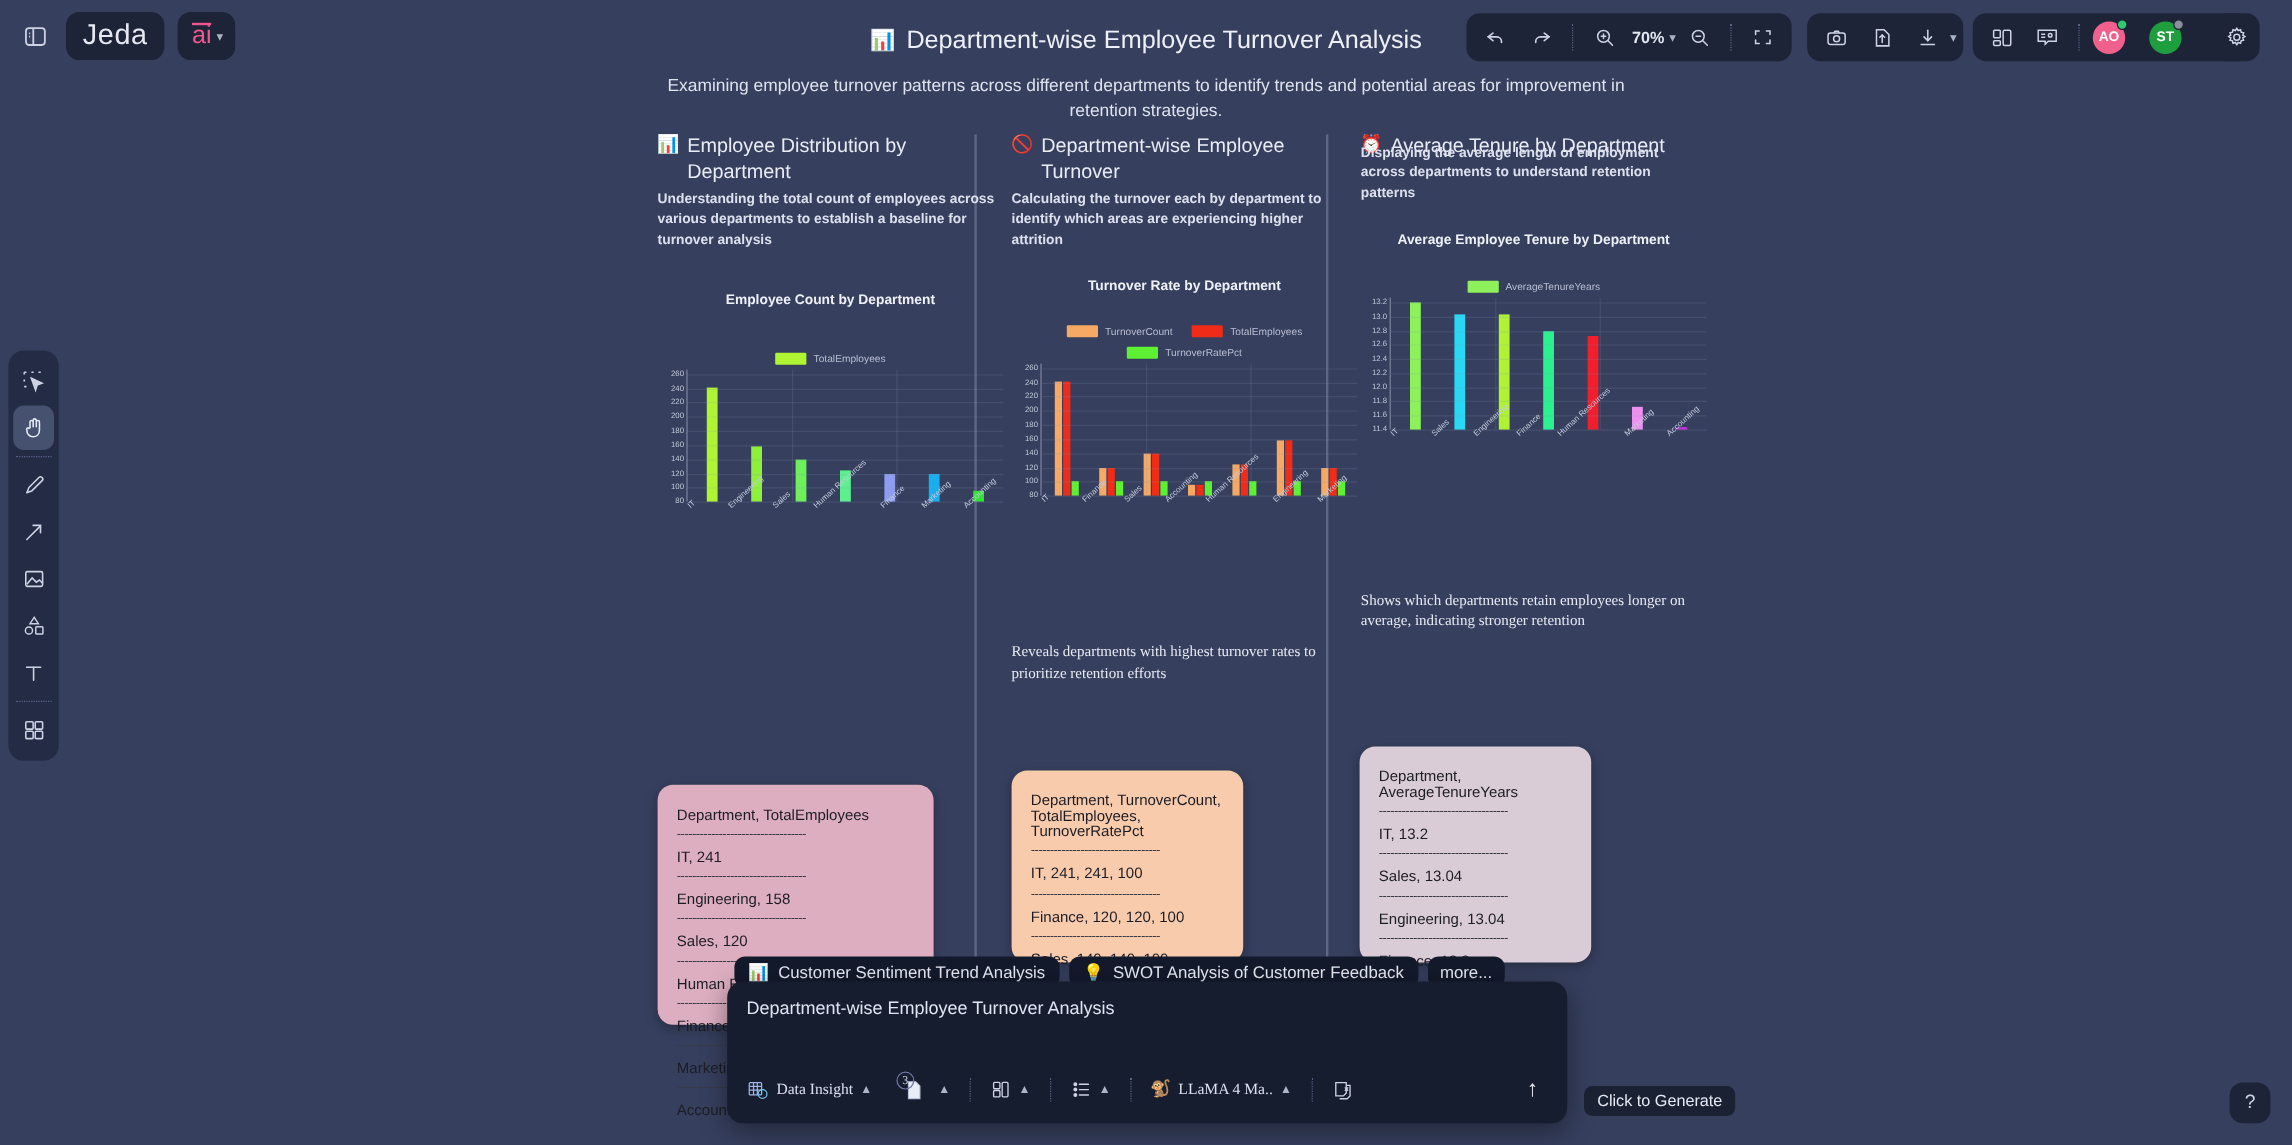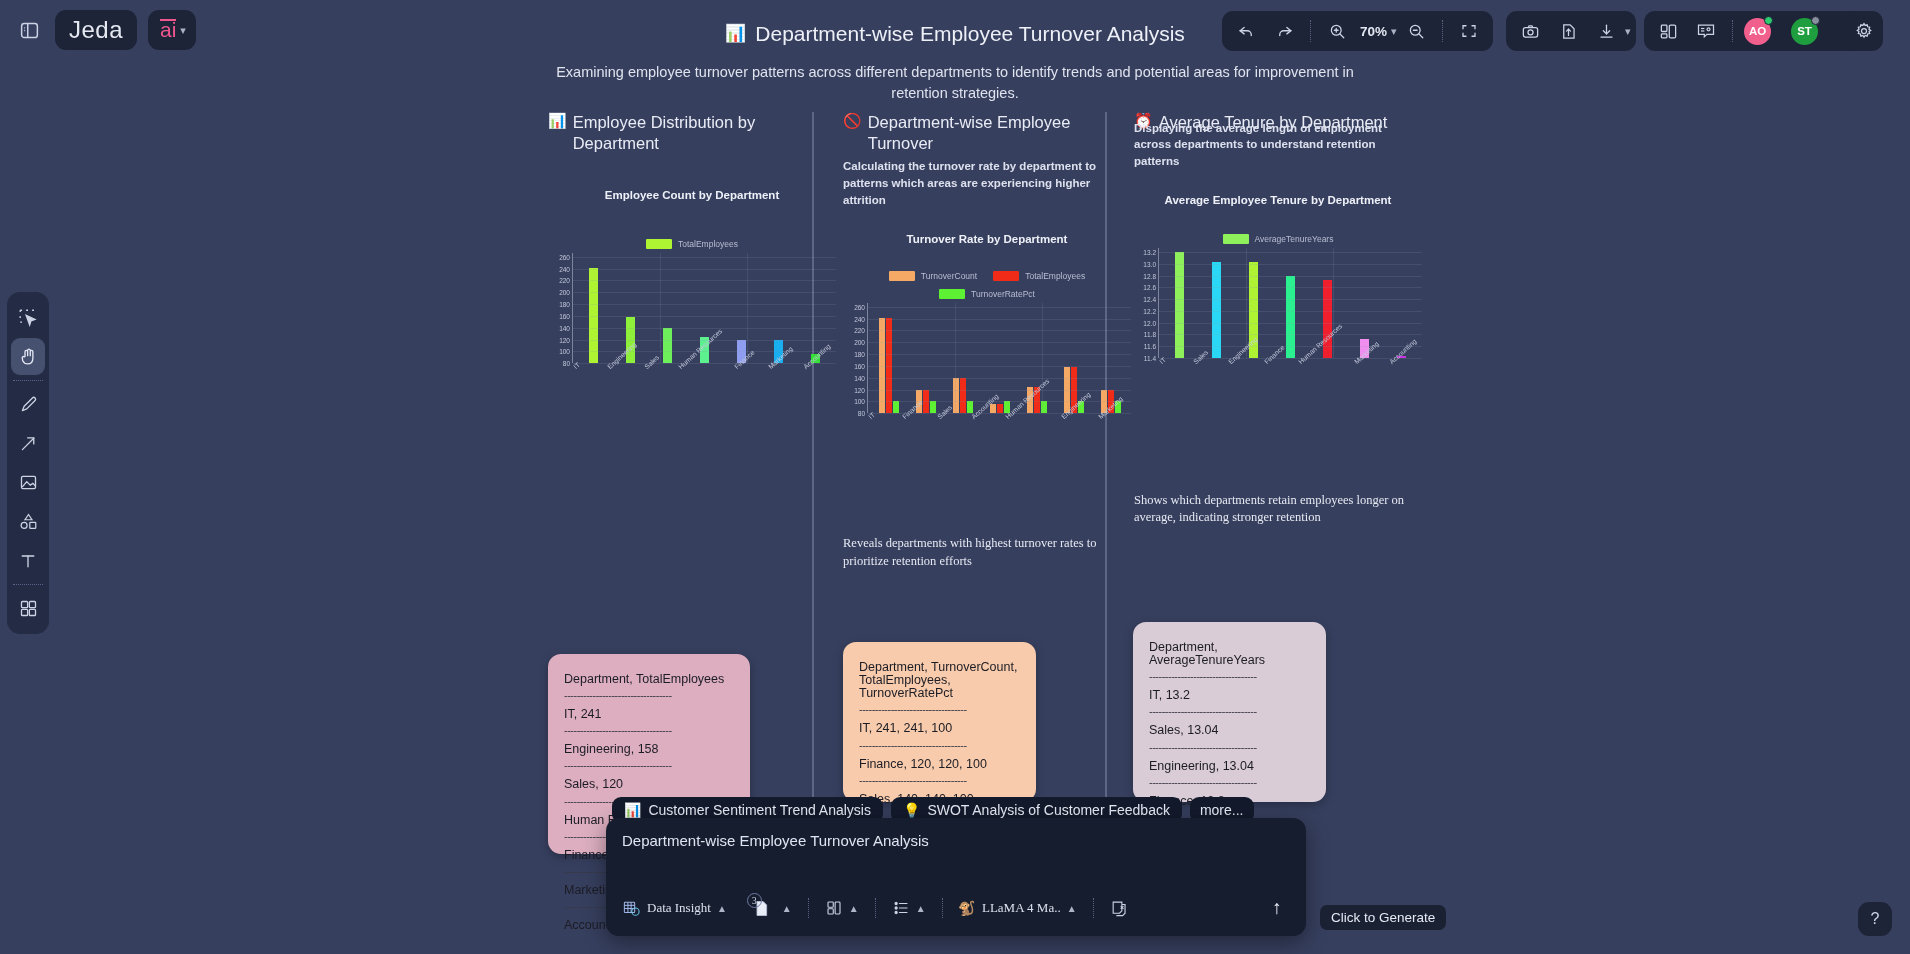--- a/index.html
+++ b/index.html
@@ -116,21 +116,21 @@
     font-family:"Liberation Serif", serif; }
 
   .datacard {
     position:absolute; border-radius: 13px; padding: 14px 16px;
     font-size: 12.5px; color:#1c1c24; line-height:1.05;
     box-shadow: 0 3px 10px rgba(0,0,0,.28);
   }
   .datacard .row { padding: 5px 0 4px; }
   .datacard .sep { color:#3a3a46; font-size:11px; letter-spacing:-0.5px; white-space:nowrap;
     overflow:hidden; height: 13px; }
-  .card1 { left:548px; top:654px; width:202px; height:200px; background:#dcaec0; }
+  .card1 { left:548px; top:654px; width:230px; height:200px; background:#dcaec0; }
   .card2 { left:843px; top:642px; width:193px; height:160px; background:#f7cbac; }
   .card3 { left:1133px; top:622px; width:193px; height:180px; background:#d9ccd6; }
 
   
   .chips { position:absolute; left:612px; top:797px; display:flex; gap:8px; align-items:center; }
   .chip {
     background:#131a2c; border-radius:9px; height:26px; padding: 0 12px;
     display:flex; align-items:center; gap:7px; font-size:14px; color:#e9ecf6; cursor:pointer;
   }
   .chip.more { padding: 0 10px; }
@@ -367,20 +367,21 @@
 <div class="canvas">
 
   <div class="vrule" style="left:812px;height:760px;"></div>
   <div class="vrule" style="left:1105px;height:760px;"></div>
 
   <div class="col col1">
     <div class="sec-head">
       <span class="sec-emoji">📊</span>
       <span class="sec-title">Employee Distribution by Department</span>
     </div>
+    <div class="sec-desc">Understanding the total count of employees across various departments to establish a baseline for turnover analysis</div>
 
     <div class="chart-box" style="margin-top:36px;">
       <div class="chart-title">Employee Count by Department</div>
       <div class="plot" style="margin-top:38px;">
         <div class="legend">
           <div class="legend-item">
             <span class="legend-swatch" style="background:#aef433"></span>
             <span class="legend-label">TotalEmployees</span>
           </div>
         </div>
@@ -447,21 +448,21 @@
       </div>
     </div>
 
   </div>
 
   <div class="col col2">
     <div class="sec-head">
       <span class="sec-emoji">🚫</span>
       <span class="sec-title">Department-wise Employee Turnover</span>
     </div>
-    <div class="sec-desc">Calculating the turnover rate by department to patterns which areas are experiencing higher attrition</div>
+    <div class="sec-desc">Calculating the turnover each by department to identify which areas are experiencing higher attrition</div>
 
     <div class="chart-box" style="margin-top:25px;">
       <div class="chart-title">Turnover Rate by Department</div>
       <div class="plot" style="margin-top:26px;">
         <div class="legend" style="width:230px;margin:0 auto 4px;">
           <div class="legend-item">
             <span class="legend-swatch" style="background:#f5a964"></span>
             <span class="legend-label">TurnoverCount</span>
           </div>
           <div class="legend-item">

